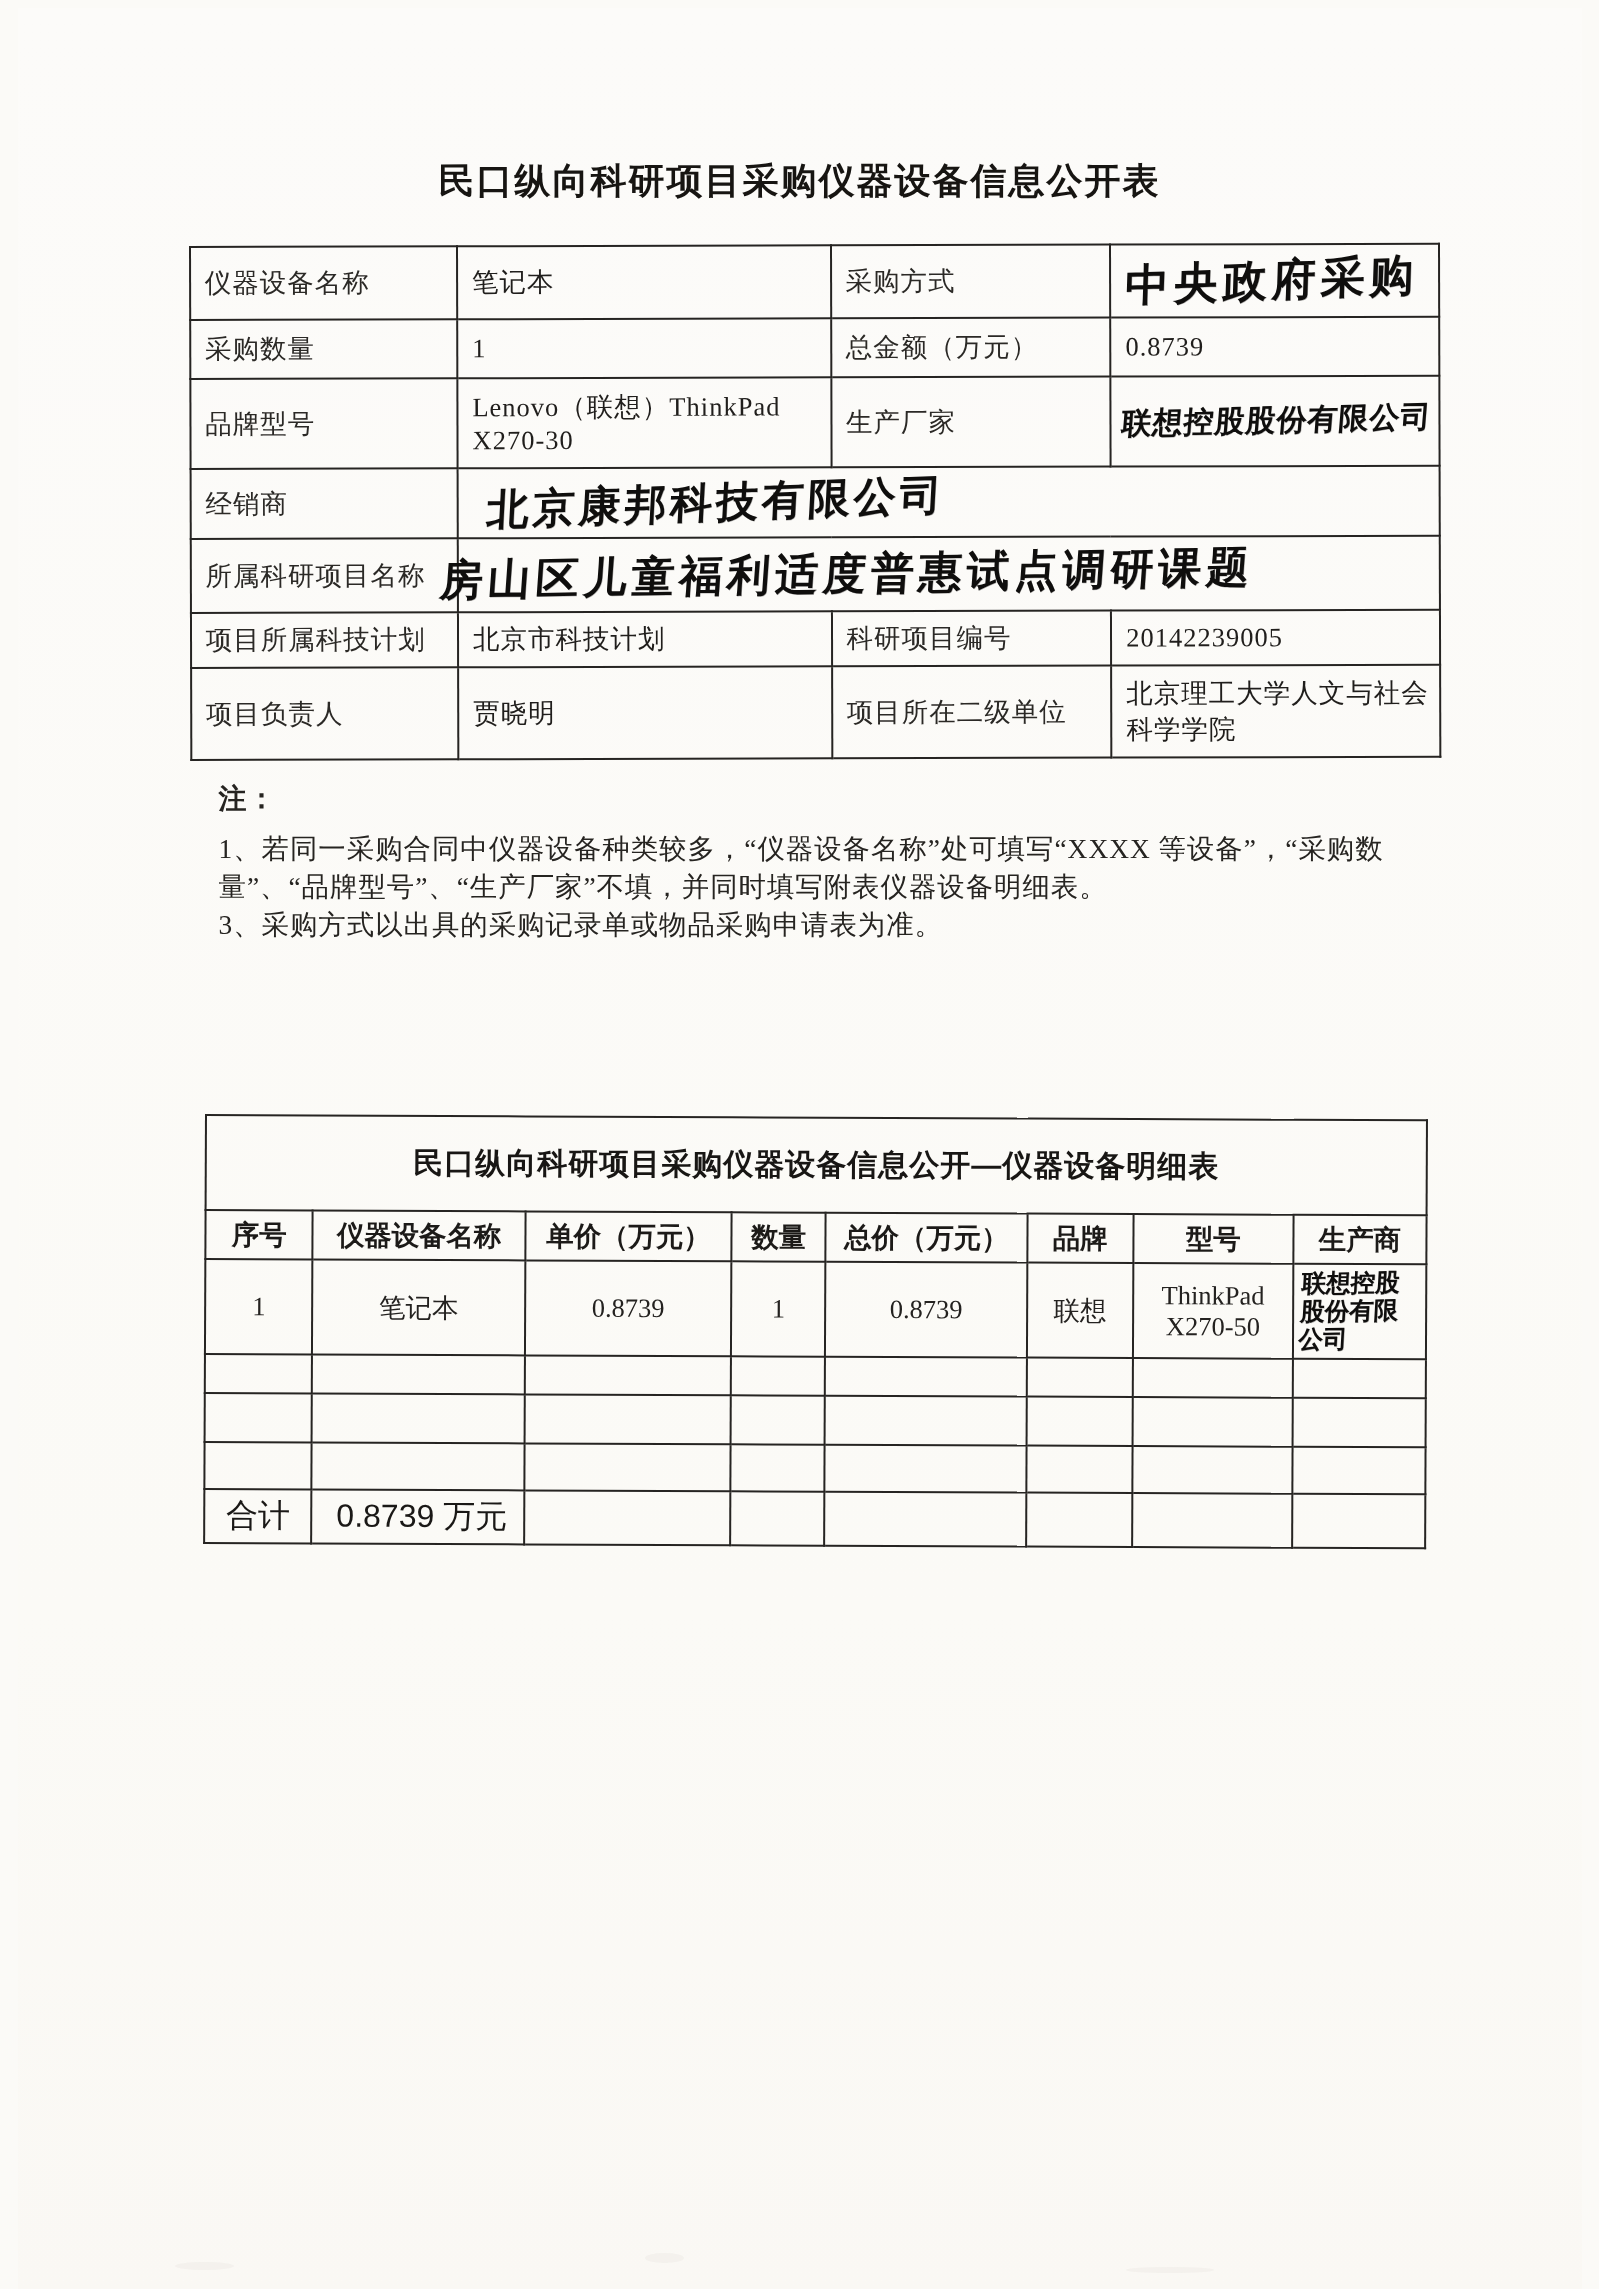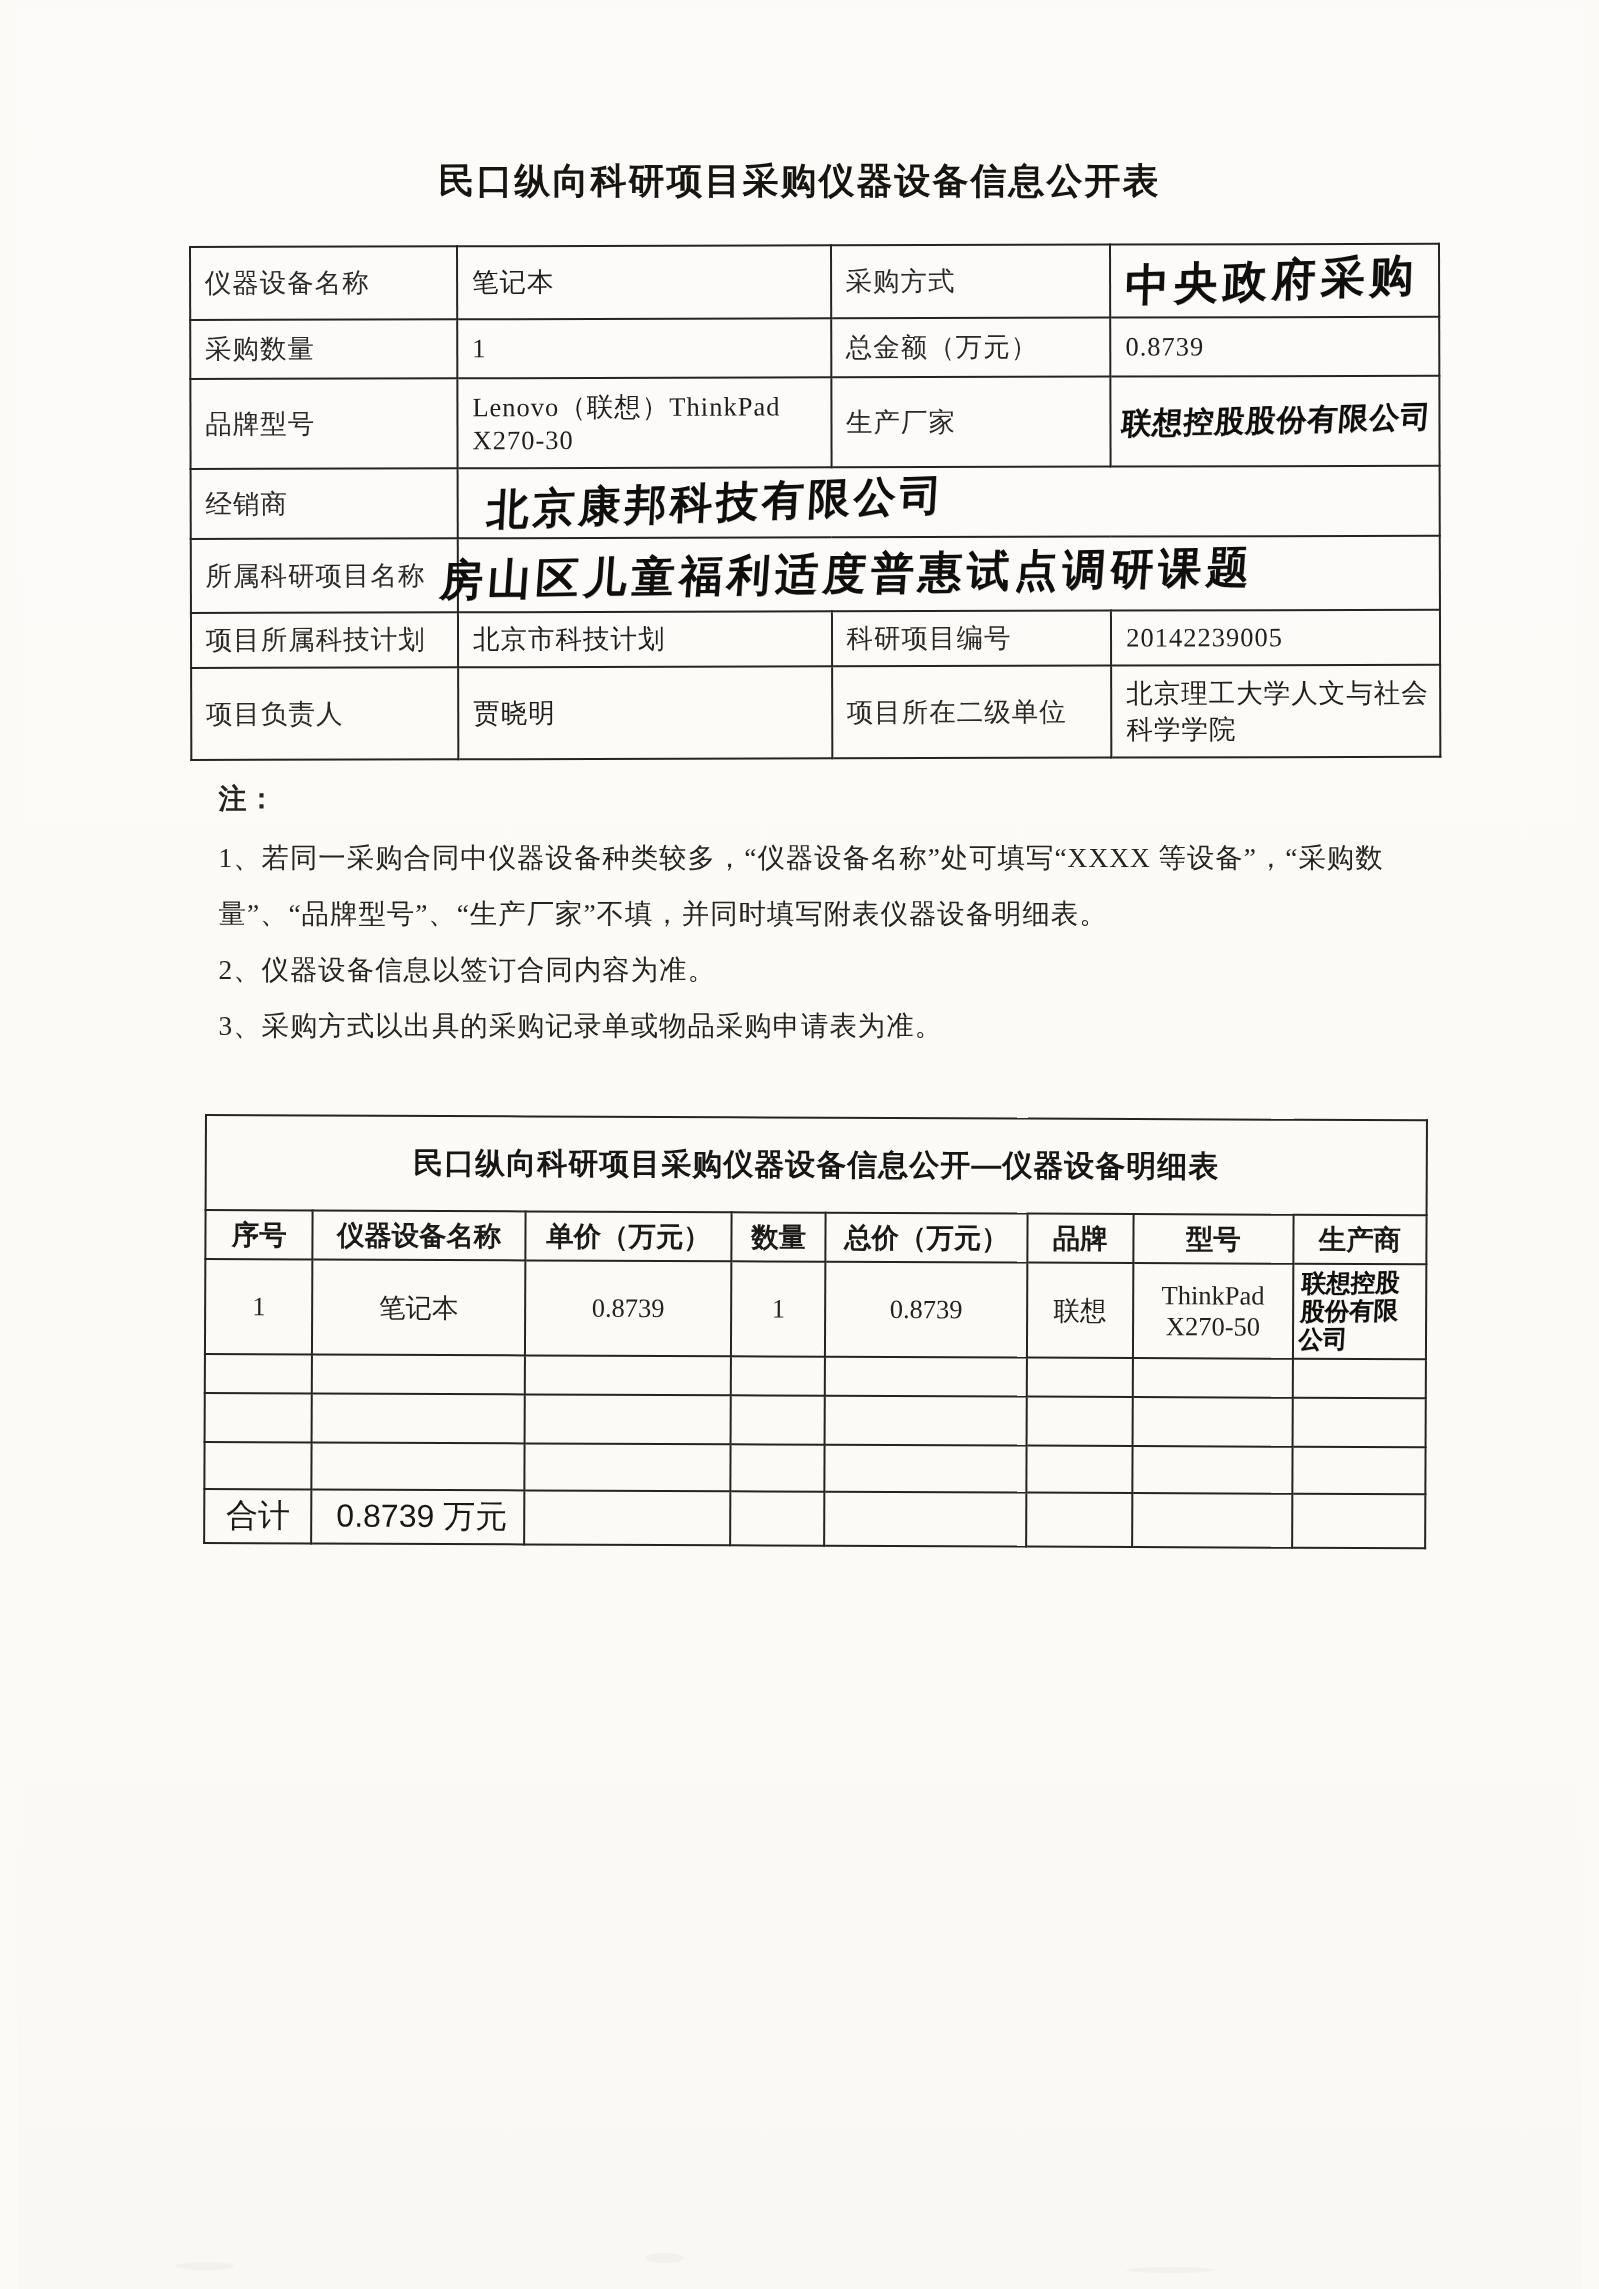--- a/index.html
+++ b/index.html
@@ -72,21 +72,21 @@
   
   .notes {
     position: absolute;
     left: 201px;
     top: 772px;
     width: 1245px;
     font-size: 27.4px;
     color: #262421;
   }
   .notes-heading { font-weight: 700; font-size: 28px; margin-bottom: 11.8px; letter-spacing: 1px; }
-  .note { line-height: 56px; letter-spacing: 1px; }
+  .note { line-height: 38px; letter-spacing: 1px; }
 
   
   .attach-label {
     position: absolute;
     left: 201px;
     top: 1062px;
     font-family: "Liberation Sans", "DejaVu Sans", sans-serif;
     font-size: 28px;
     font-weight: 700;
     letter-spacing: 1px;
@@ -207,21 +207,20 @@
       <td class="val">贾晓明</td>
       <td class="lbl">项目所在二级单位</td>
       <td class="val">北京理工大学人文与社会科学学院</td>
     </tr>
   </tbody>
     </table>
 
   <div class="notes">
     <div class="notes-heading">注：</div>
     <p class="note">1、若同一采购合同中仪器设备种类较多，“仪器设备名称”处可填写“XXXX 等设备”，“采购数量”、“品牌型号”、“生产厂家”不填，并同时填写附表仪器设备明细表。</p>
-    <p class="note">2、仪器设备信息以签订合同内容为准。</p>
     <p class="note">3、采购方式以出具的采购记录单或物品采购申请表为准。</p>
   </div>
 
 
   <table class="detail-table">
     <colgroup>
       <col style="width:8.8%">
         <col style="width:17.4%">
         <col style="width:16.9%">
         <col style="width:7.7%">

